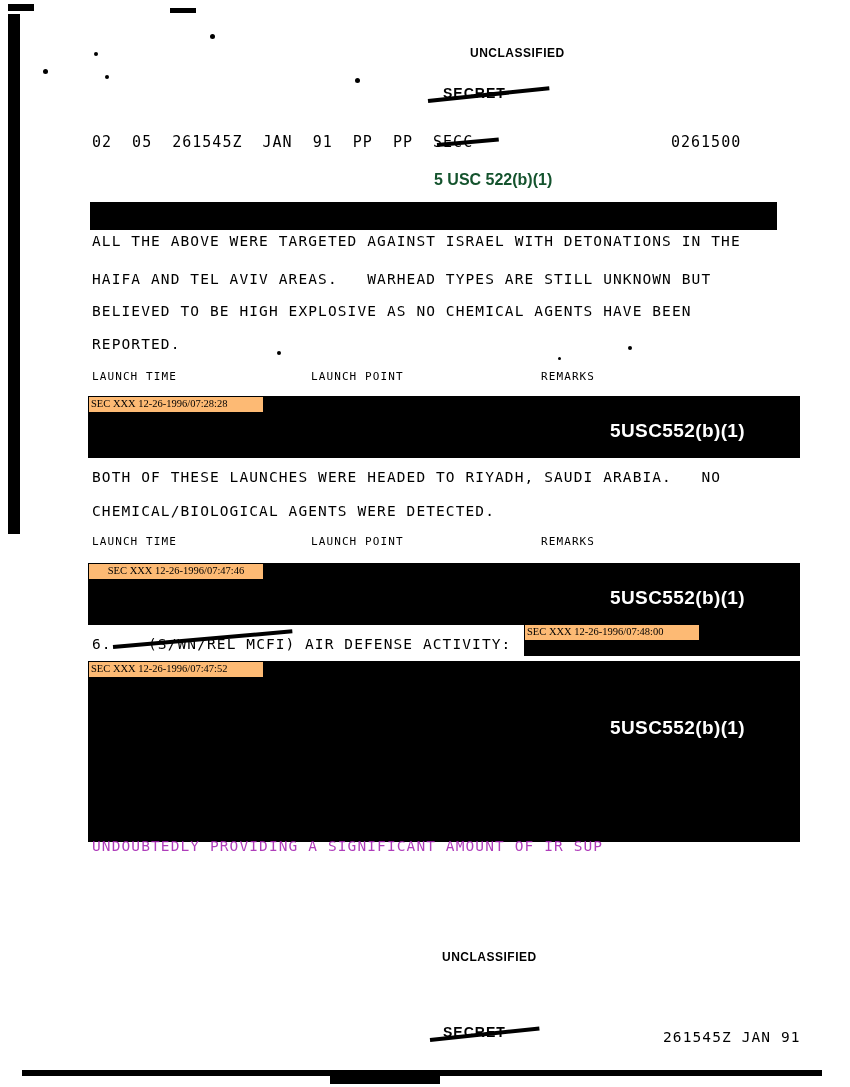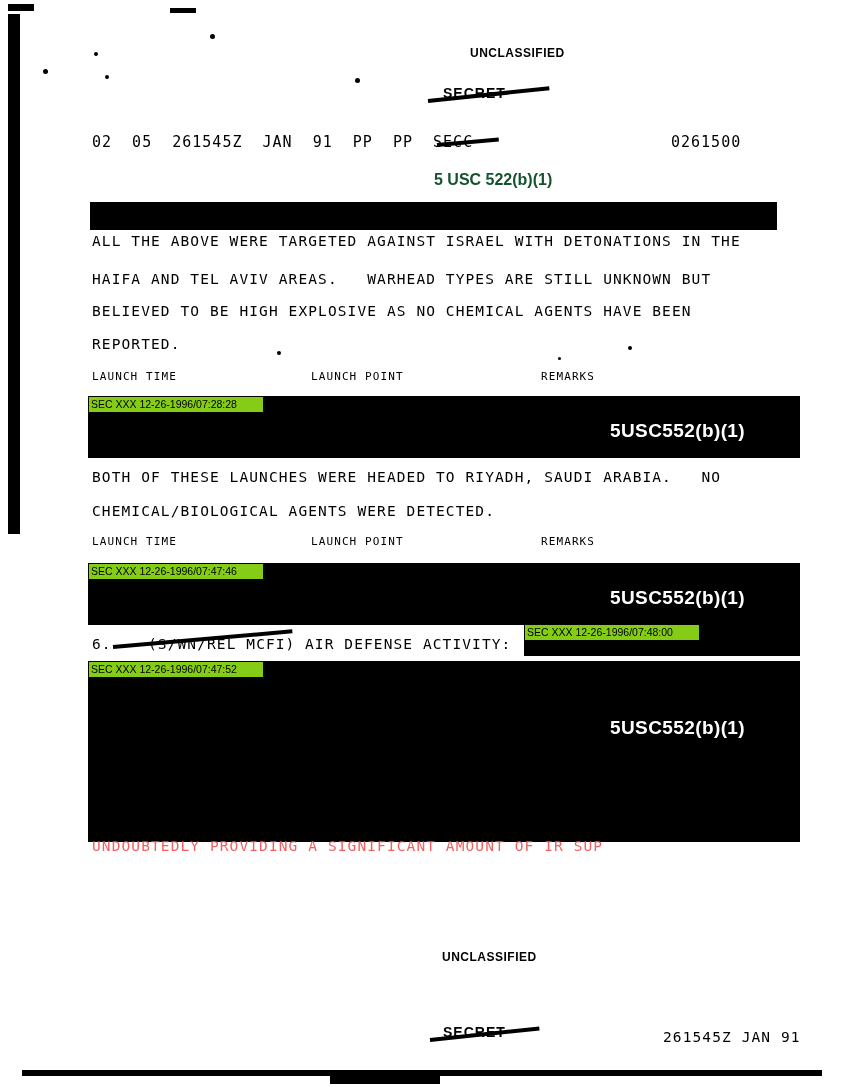--- a/index.html
+++ b/index.html
@@ -113,25 +113,25 @@
   .redact-label {
     position: absolute;
     color: #fff;
     font-weight: bold;
     font-family: "Liberation Sans", sans-serif;
     font-size: 19px;
     letter-spacing: 0.4px;
   }
   .stamp-box {
     position: absolute;
-    background: #84cc16;
+    background: #fdba74;
     border: 1px solid #000;
     color: #000;
     font-size: 10.5px;
-    font-family: Liberation Sans, sans-serif;
+    font-family: Liberation Serif, serif;
     white-space: nowrap;
     padding: 1px 2px 0 2px;
     box-sizing: border-box;
     overflow: hidden;
   }
 
   .usc-center {
     position: absolute;
     font-weight: bold;
     font-size: 16px;
@@ -140,21 +140,21 @@
   .speck {
     position: absolute;
     background: #000;
     border-radius: 50%;
   }
   .ghost {
     position: absolute;
     font-size: 14.5px;
     white-space: pre;
     letter-spacing: 1.1px;
-    color: #ef4444;
+    color: #a21caf;
     opacity: 0.85;
   }
 </style>
 </head>
 <body>
 
 <div class="page">
 
   <div class="scan-tick-a"></div>
   <div class="scan-tick-b"></div>
@@ -200,21 +200,21 @@
   <div class="redact-label" style="left:610px; top:420px;">5USC552(b)(1)</div>
 
   <div class="body-line mono" style="left:92px; top:469px;">BOTH OF THESE LAUNCHES WERE HEADED TO RIYADH, SAUDI ARABIA.   NO</div>
   <div class="body-line mono" style="left:92px; top:503px;">CHEMICAL/BIOLOGICAL AGENTS WERE DETECTED.</div>
 
   <div class="col-head mono" style="left:92px;  top:535px;">LAUNCH TIME</div>
   <div class="col-head mono" style="left:311px; top:535px;">LAUNCH POINT</div>
   <div class="col-head mono" style="left:541px; top:535px;">REMARKS</div>
 
   <div class="redact" style="left:88px; top:563px; width:712px; height:62px;"></div>
-  <div class="stamp-box" style="left:88px; top:563px; width:176px; height:17px;">
+  <div class="stamp-box" style="left:88px; top:563px; width:176px; height:17px;text-align:center;">
     <span>SEC XXX 12-26-1996/07:47:46</span>
   </div>
   <div class="redact-label" style="left:610px; top:587px;">5USC552(b)(1)</div>
 
   <div class="body-line mono" style="left:92px; top:636px;">6.</div>
   <div class="body-line mono" style="left:148px; top:636px;">(S/WN/REL MCFI)</div>
   <div class="strike" style="left:113px; top:645px; width:180px; height:4px; transform: rotate(-5deg);"></div>
   <div class="body-line mono" style="left:305px; top:636px;">AIR DEFENSE ACTIVITY:</div>
 
   <div class="redact" style="left:524px; top:624px; width:276px; height:32px;"></div>

